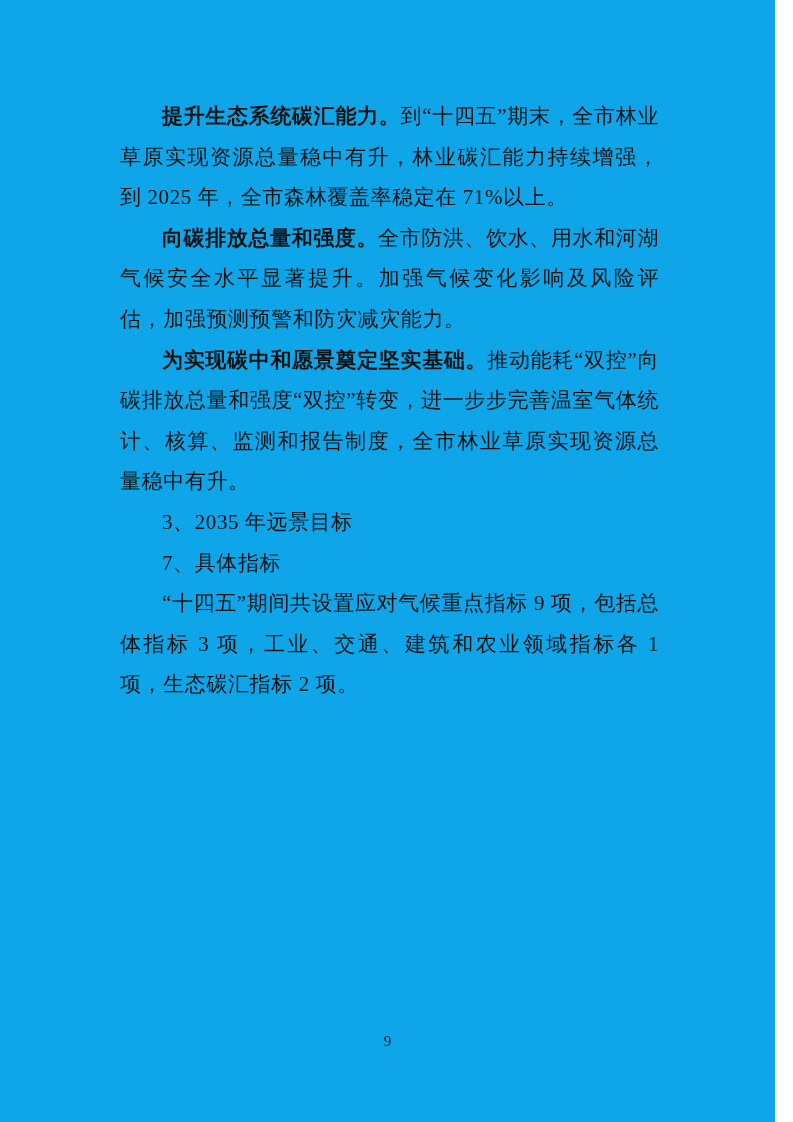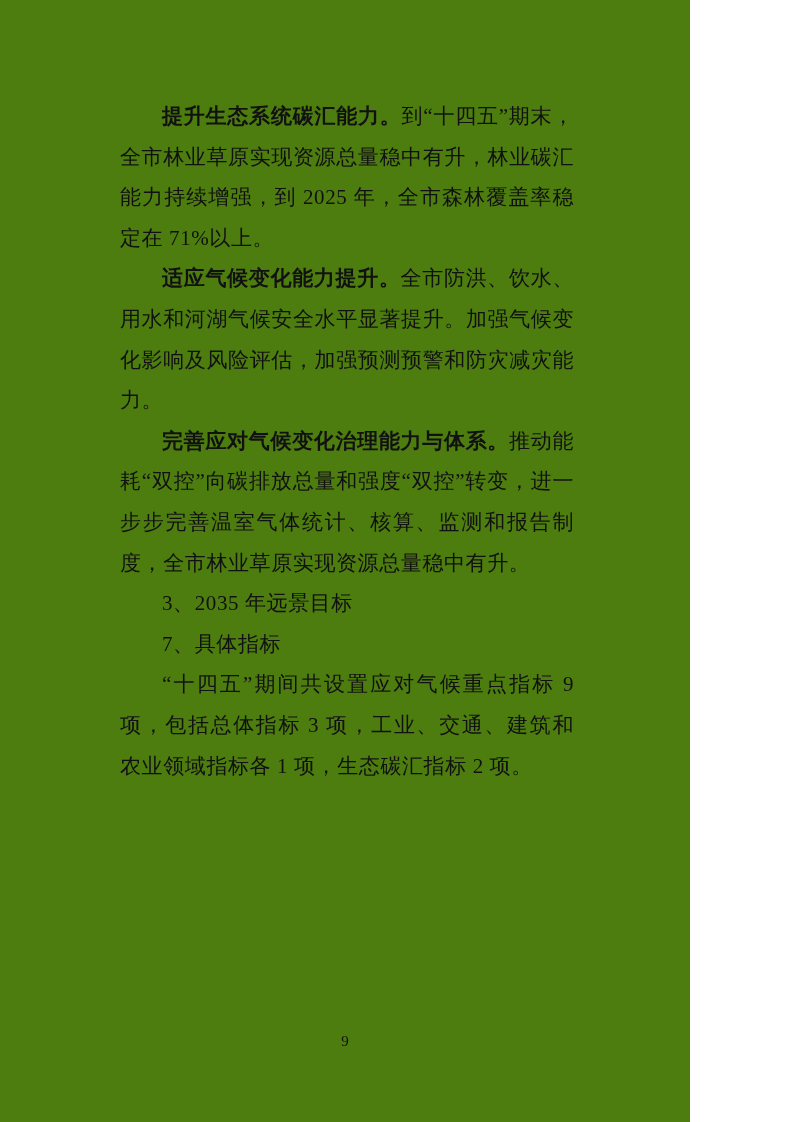--- a/index.html
+++ b/index.html
@@ -2,23 +2,23 @@
 <html><head>
 <meta charset="utf-8">
 <style>
   html, body {
     margin: 0;
     padding: 0;
     background: #ffffff;
   }
   .page {
     position: relative;
-    width: 690px;
+    width: 775px;
     height: 1122px;
-    background: #4d7c0f;
+    background: #0ea5e9;
     box-sizing: border-box;
     padding: 96px 116px 8px 120px;
     font-family: "Liberation Serif", "DejaVu Serif", serif;
     color: #111111;
     overflow: hidden;
   }
   .doc-paragraph {
     margin: 0;
     font-size: 21px;
     line-height: 40.6px;
@@ -43,23 +43,23 @@
     color: #111111;
   }
 </style>
 </head>
 <body>
 
 <div class="page">
 
   <p class="doc-paragraph"><span class="lead">提升生态系统碳汇能力。</span><span>到“十四五”期末，全市林业草原实现资源总量稳中有升，林业碳汇能力持续增强，到 2025 年，全市森林覆盖率稳定在 71%以上。</span></p>
 
-  <p class="doc-paragraph"><span class="lead">适应气候变化能力提升。</span><span>全市防洪、饮水、用水和河湖气候安全水平显著提升。加强气候变化影响及风险评估，加强预测预警和防灾减灾能力。</span></p>
+  <p class="doc-paragraph"><span class="lead">向碳排放总量和强度。</span><span>全市防洪、饮水、用水和河湖气候安全水平显著提升。加强气候变化影响及风险评估，加强预测预警和防灾减灾能力。</span></p>
 
-  <p class="doc-paragraph"><span class="lead">完善应对气候变化治理能力与体系。</span><span>推动能耗“双控”向碳排放总量和强度“双控”转变，进一步步完善温室气体统计、核算、监测和报告制度，全市林业草原实现资源总量稳中有升。</span></p>
+  <p class="doc-paragraph"><span class="lead">为实现碳中和愿景奠定坚实基础。</span><span>推动能耗“双控”向碳排放总量和强度“双控”转变，进一步步完善温室气体统计、核算、监测和报告制度，全市林业草原实现资源总量稳中有升。</span></p>
 
   <p class="doc-paragraph"><span class="lead"></span><span>3、2035 年远景目标</span></p>
 
 
   <p class="doc-paragraph"><span class="lead"></span><span>7、具体指标</span></p>
 
   <p class="doc-paragraph"><span class="lead"></span><span>“十四五”期间共设置应对气候重点指标 9 项，包括总体指标 3 项，工业、交通、建筑和农业领域指标各 1 项，生态碳汇指标 2 项。</span></p>
 
   <div class="page-number">9</div>
 

